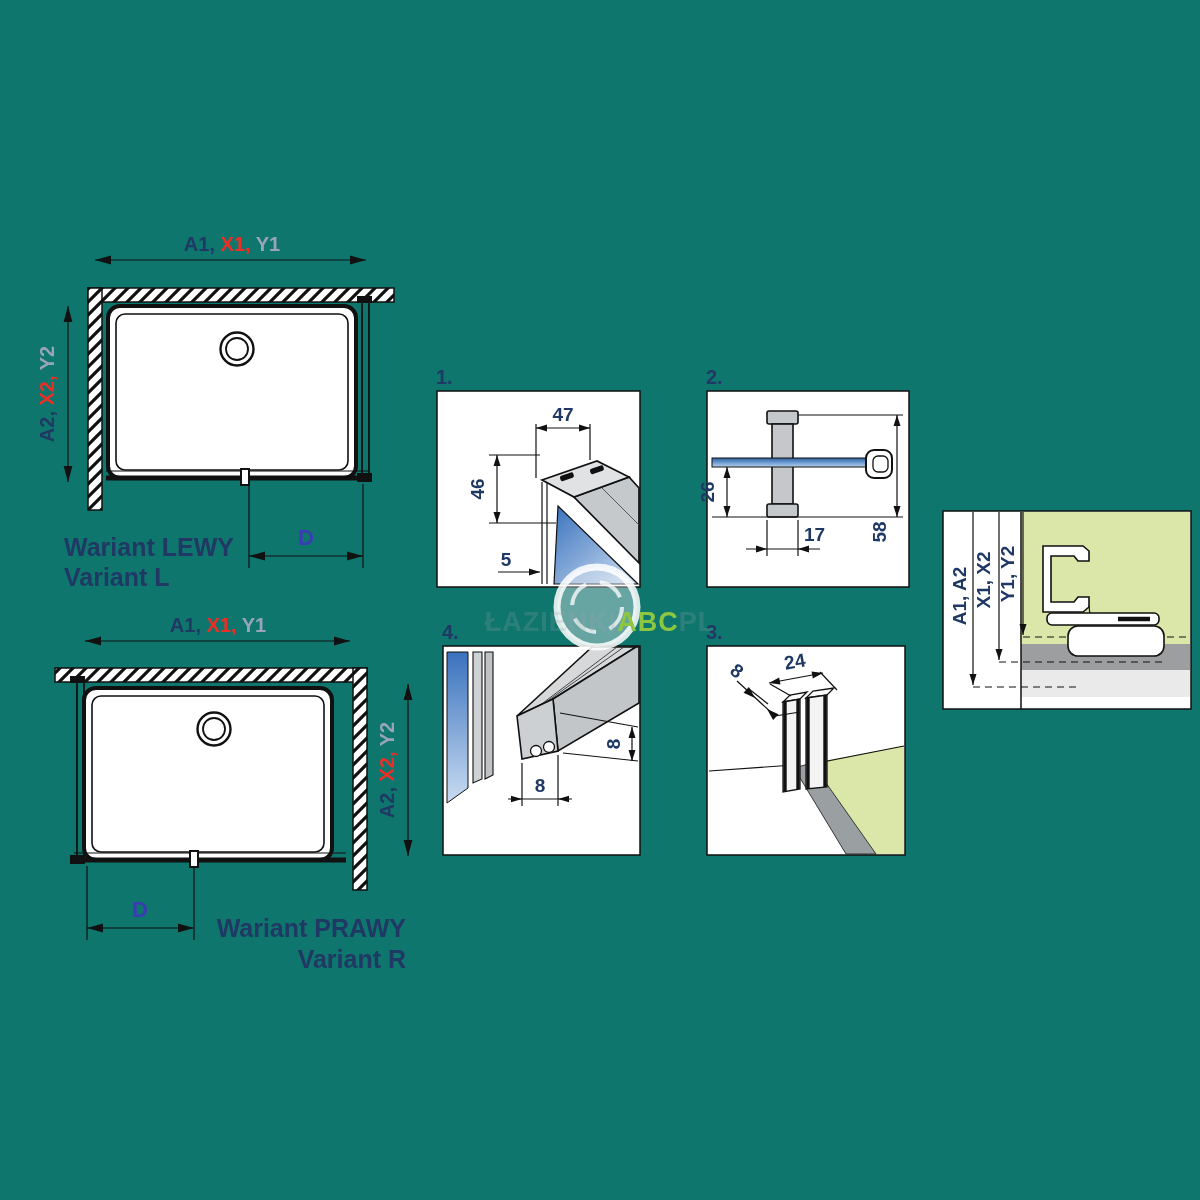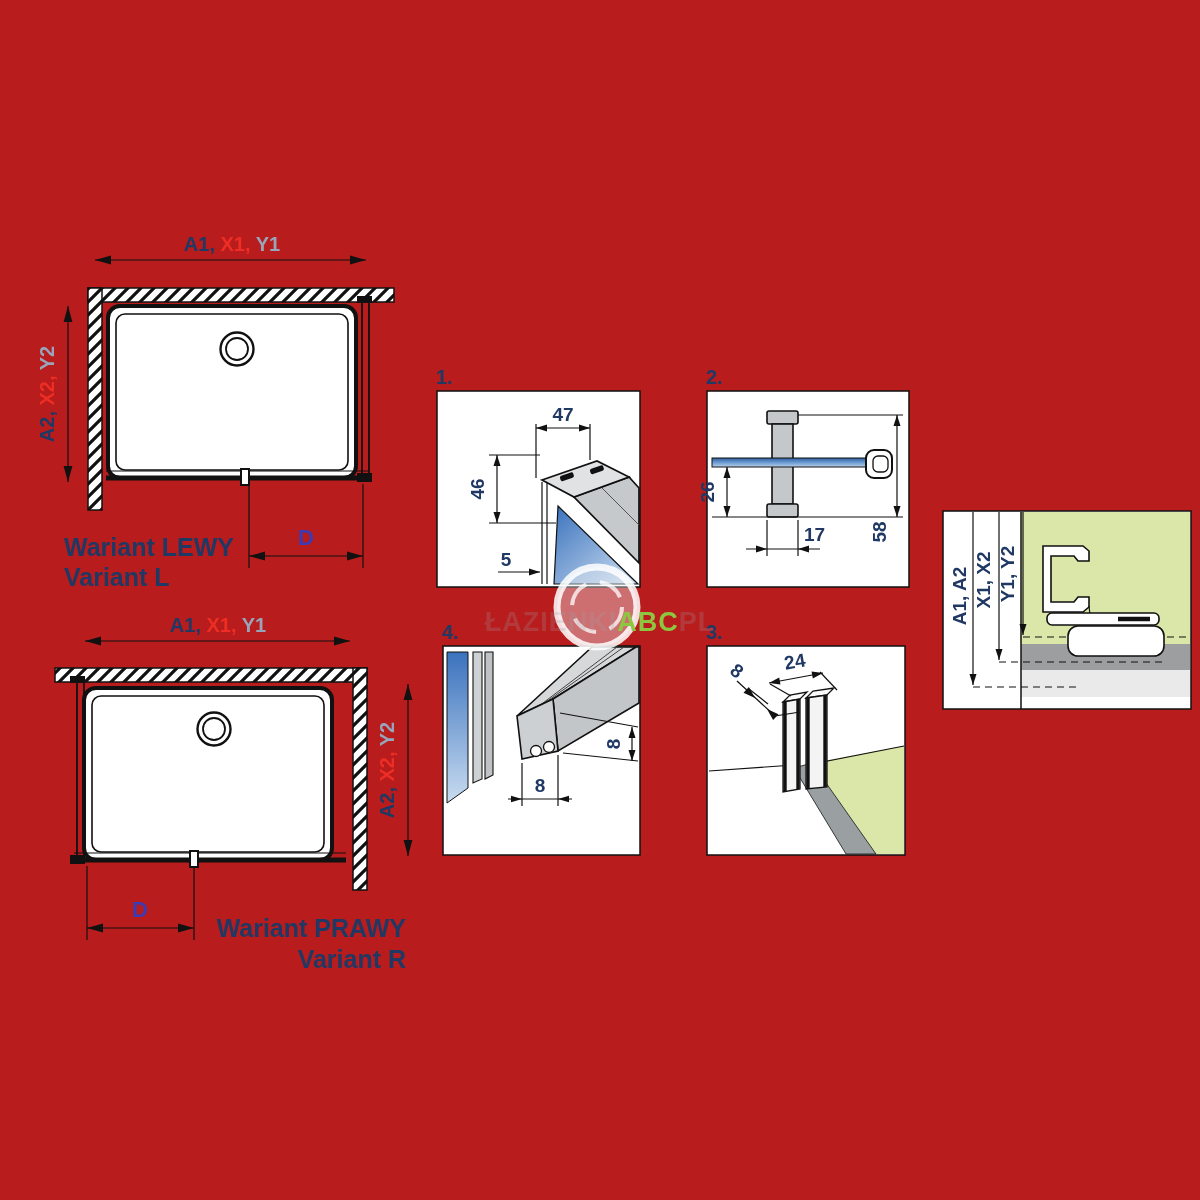--- a/index.html
+++ b/index.html
@@ -1,16 +1,16 @@
 <!DOCTYPE html>
 <html><head>
 <meta charset="utf-8">
 <style>
   html,body{margin:0;padding:0;background:#ffffff;}
-  .stage{position:relative;width:1200px;height:1200px;background:#b91c1c;overflow:hidden;}
+  .stage{position:relative;width:1200px;height:1200px;background:#0f766e;overflow:hidden;}
   svg text{font-family:"Liberation Sans","DejaVu Sans",sans-serif;}
   .dim{font-size:20px;font-weight:600;fill:#1f3864;}
   .dimS{font-size:19px;font-weight:600;fill:#1f3864;}
   .num{font-size:20px;font-weight:700;fill:#1f3864;}
   .title{font-size:25px;font-weight:600;fill:#1f3864;}
   .lblD{font-size:22px;font-weight:600;}
   .thin{stroke:#111;stroke-width:1.2;fill:none;}
   .edge{stroke:#111;fill:none;}
   .wm-faint{opacity:0.22;}
 </style>

